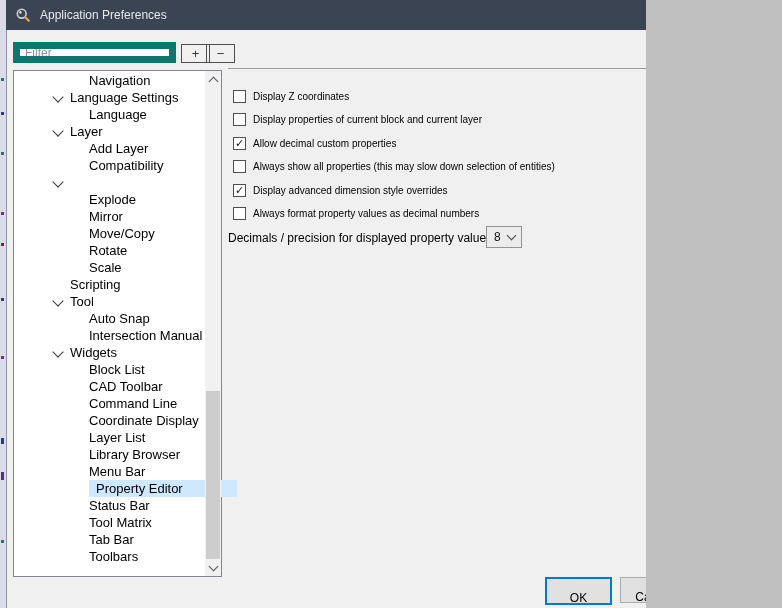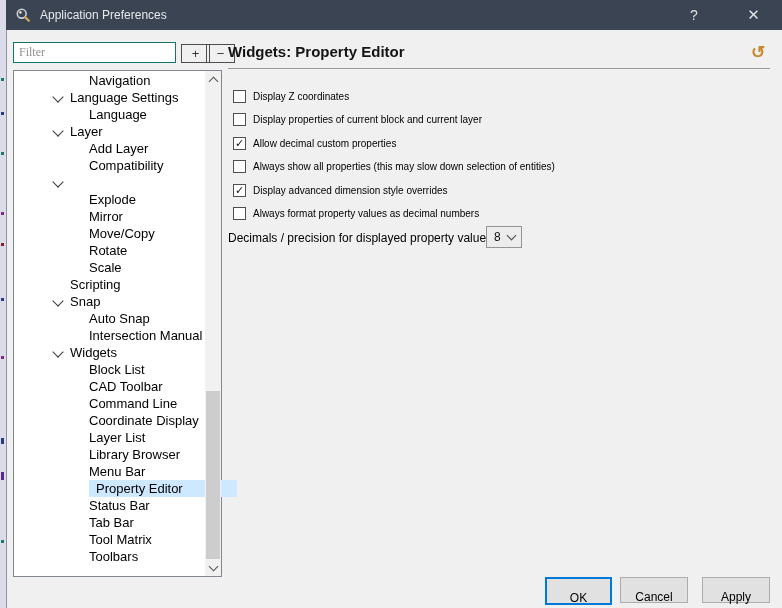--- a/index.html
+++ b/index.html
@@ -1,32 +1,32 @@
 <!DOCTYPE html>
 <html><head>
 <meta charset="utf-8">
 <style>
   html,body{margin:0;padding:0;}
   body{font-family:"Liberation Sans","DejaVu Sans",sans-serif;background:#c0c0c0;}
-  .root{position:relative;width:782px;height:608px;background:#f0f0f0;overflow:hidden;}
+  .root{position:relative;width:646px;height:608px;background:#f0f0f0;overflow:hidden;}
 
   
   .edge-strip{position:absolute;left:0;top:0;width:6px;height:608px;background:#dcdce8;border-right:1px solid #8e93a6;}
   .speck{position:absolute;width:3px;height:3px;}
 
   
   .titlebar{position:absolute;left:6px;top:0;width:776px;height:30px;background:#3b4452;display:flex;align-items:center;}
   .title-icon{margin-left:9px;width:16px;height:16px;flex:0 0 auto;}
   .title-text{margin-left:9px;font-size:12px;color:#e6e8eb;}
   .tb-btn{position:absolute;top:0;height:30px;display:flex;align-items:center;justify-content:center;color:#dfe2e6;font-size:14px;cursor:default;}
   .tb-help{left:663px;width:50px;}
   .tb-close{left:719px;width:57px;font-size:15px;}
 
   
-  .filter-input{position:absolute;left:13px;top:42px;width:163px;height:21px;box-sizing:border-box;border:1px solid #0f766e;background:#fff;font-family:Liberation Serif, serif;font-size:12px;color:#222;padding:0 5px;outline:none;}
+  .filter-input{position:absolute;left:13px;top:42px;width:163px;height:21px;box-sizing:border-box;border:7px solid #0f766e;background:#fff;font-family:Liberation Sans, sans-serif;font-size:12px;color:#222;padding:0 5px;outline:none;}
   .filter-input::placeholder{color:#909090;}
   .tool-btn{position:absolute;top:44px;width:15px;height:15px;border:1.4px solid #4d4d4d;background:transparent;display:flex;align-items:center;justify-content:center;font-size:13px;line-height:1;color:#333;box-sizing:content-box;}
 
   
   .tree{position:absolute;left:13px;top:70px;width:209px;height:507px;box-sizing:border-box;background:#fff;border:1px solid #82878f;}
   .tree-rows{position:absolute;left:0;top:1px;width:191px;bottom:0;overflow:hidden;padding-left:32px;}
   .tree-row{position:relative;display:flex;align-items:center;height:17px;}
   .tree-label{flex:1;font-size:13px;color:#000;white-space:nowrap;line-height:17px;}
   .lvl1 .tree-label{margin-left:24px;}
   .lvl2 .tree-label{margin-left:43px;}
@@ -138,21 +138,21 @@
           <span class="tree-label">Rotate</span>
         </div>
         <div class="tree-row lvl2">
           <span class="tree-label">Scale</span>
         </div>
         <div class="tree-row lvl1">
           <span class="tree-label">Scripting</span>
         </div>
         <div class="tree-row lvl1">
           <span class="chev"></span>
-          <span class="tree-label">Snap</span>
+          <span class="tree-label">Tool</span>
         </div>
         <div class="tree-row lvl2">
           <span class="tree-label">Auto Snap</span>
         </div>
         <div class="tree-row lvl2">
           <span class="tree-label">Intersection Manual</span>
         </div>
         <div class="tree-row lvl1">
           <span class="chev"></span>
           <span class="tree-label">Widgets</span>
@@ -178,41 +178,40 @@
         <div class="tree-row lvl2">
           <span class="tree-label">Menu Bar</span>
         </div>
         <div class="tree-row lvl2 selected">
           <span class="tree-label">Property Editor</span>
         </div>
         <div class="tree-row lvl2">
           <span class="tree-label">Status Bar</span>
         </div>
         <div class="tree-row lvl2">
+          <span class="tree-label">Tool Matrix</span>
+        </div>
+        <div class="tree-row lvl2">
           <span class="tree-label">Tab Bar</span>
-        </div>
-        <div class="tree-row lvl2">
-          <span class="tree-label">Tool Matrix</span>
         </div>
         <div class="tree-row lvl2">
           <span class="tree-label">Toolbars</span>
         </div>
       </div>
     <div class="sb">
       <div class="sb-btn sb-up">
           <span class="sb-chev"></span>
         </div>
       <div class="sb-thumb"></div>
       <div class="sb-btn sb-down">
           <span class="sb-chev"></span>
         </div>
     </div>
   </div>
 
-  <div class="page-title">Widgets: Property Editor</div>
   <button class="revert-btn">
     <span>↺</span>
   </button>
   <div class="hrule"></div>
 
   <div id="checkbox-area">
       <div class="cb-row" style="top: 89px;">
         <span class="cb-box"></span>
         <span class="cb-label">Display Z coordinates</span>
       </div>

